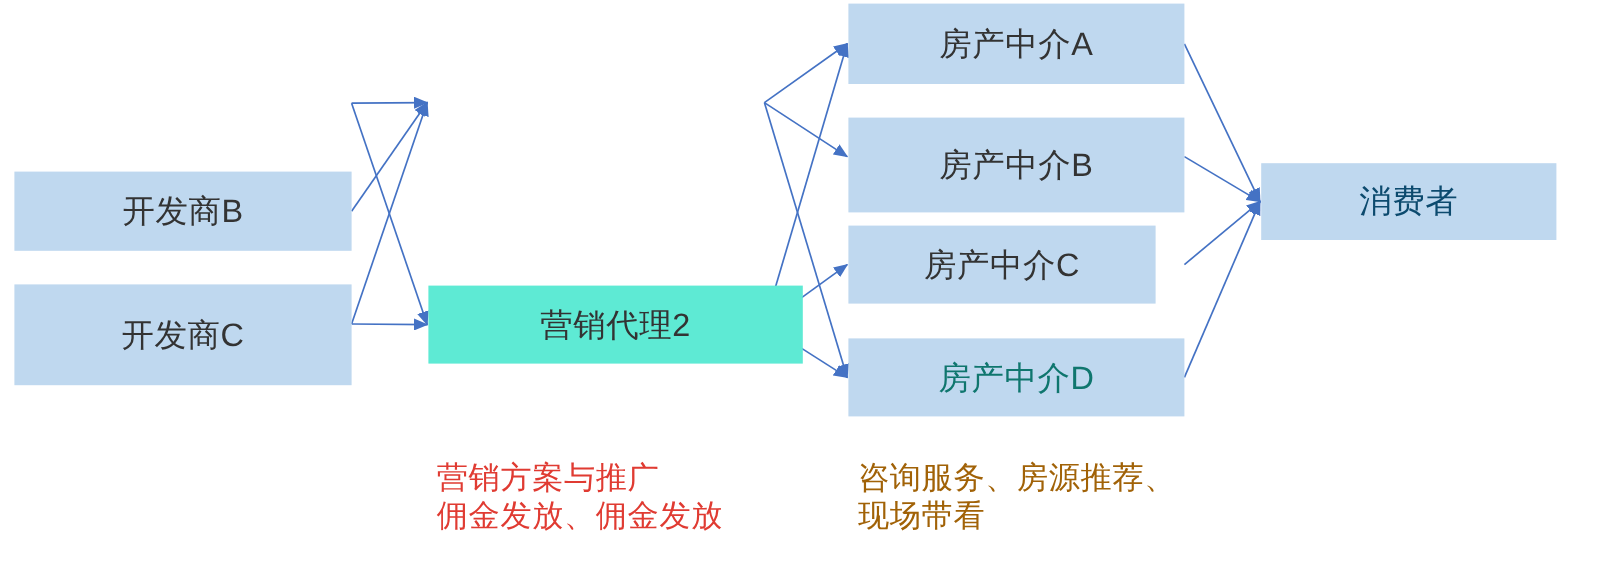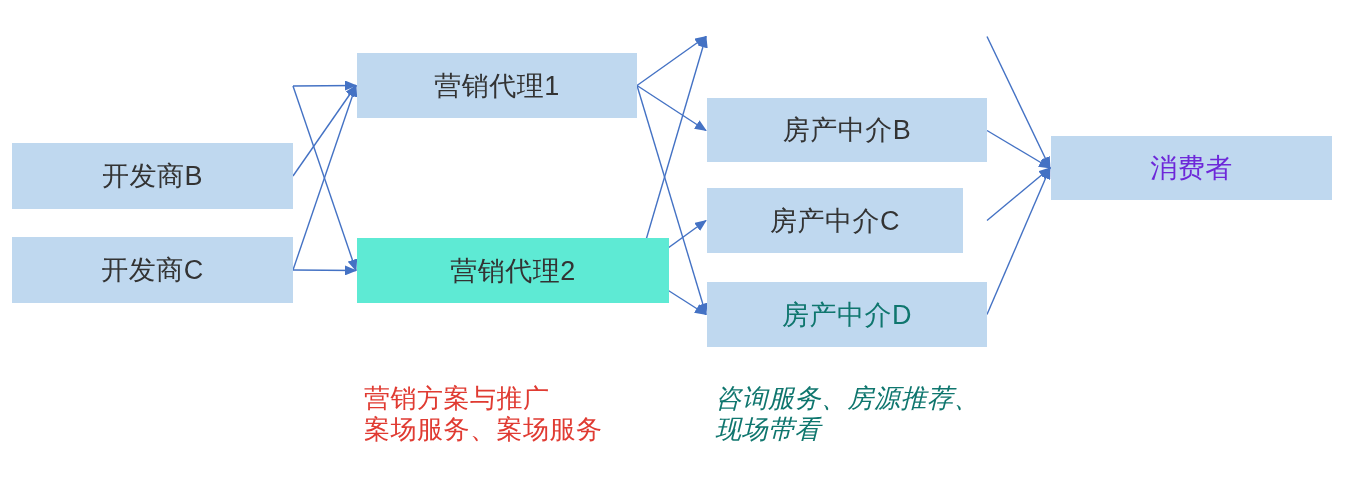--- a/index.html
+++ b/index.html
@@ -61,25 +61,25 @@
       <line x1="637" y1="270.5" x2="706" y2="36.5" stroke="#4472C4" stroke-width="1.4" marker-end="url(#arrowhead)"></line>
       <line x1="637" y1="270.5" x2="706" y2="220.5" stroke="#4472C4" stroke-width="1.4" marker-end="url(#arrowhead)"></line>
       <line x1="637" y1="270.5" x2="706" y2="314.5" stroke="#4472C4" stroke-width="1.4" marker-end="url(#arrowhead)"></line>
       <line x1="987" y1="36.5" x2="1050" y2="168" stroke="#4472C4" stroke-width="1.4" marker-end="url(#arrowhead)"></line>
       <line x1="987" y1="130.5" x2="1050" y2="168" stroke="#4472C4" stroke-width="1.4" marker-end="url(#arrowhead)"></line>
       <line x1="987" y1="220.5" x2="1050" y2="168" stroke="#4472C4" stroke-width="1.4" marker-end="url(#arrowhead)"></line>
       <line x1="987" y1="314.5" x2="1050" y2="168" stroke="#4472C4" stroke-width="1.4" marker-end="url(#arrowhead)"></line>
     </svg>
 
   <div class="annotation annotation-1" style="color: rgb(224, 59, 50);">营销方案与推广
-案场服务、案场服务</div>
+佣金发放、佣金发放</div>
 
-  <div class="annotation annotation-2" style="color: #0f766e; font-style: italic;">咨询服务、房源推荐、
+  <div class="annotation annotation-2" style="color: #a16207;">咨询服务、房源推荐、
 现场带看</div>
     <div class="node" style="left: 12px; top: 143px; width: 281px; height: 66px; background: rgb(191, 216, 239); color: rgb(51, 51, 51);">开发商B</div>
-    <div class="node" style="left: 12px; top: 237px; width: 281px; height: 66px; background: rgb(191, 216, 239); color: rgb(51, 51, 51);">开发商C</div>
-    <div class="node" style="left: 357px; top: 53px; width: 280px; height: 65px; background: rgb(191, 216, 239); color: rgb(51, 51, 51);">营销代理1</div>
+    <div class="node" style="left: 12px; top: 237px; width: 281px; height: 84px; background: rgb(191, 216, 239); color: rgb(51, 51, 51);">开发商C</div>
     <div class="node" style="left: 357px; top: 238px; width: 312px; height: 65px; background: #5eead4; color: rgb(51, 51, 51);">营销代理2</div>
-    <div class="node" style="left: 707px; top: 98px; width: 280px; height: 64px; background: rgb(191, 216, 239); color: rgb(51, 51, 51);">房产中介B</div>
+    <div class="node" style="left: 707px; top: 3px; width: 280px; height: 67px; background: rgb(191, 216, 239); color: rgb(51, 51, 51);">房产中介A</div>
+    <div class="node" style="left: 707px; top: 98px; width: 280px; height: 79px; background: rgb(191, 216, 239); color: rgb(51, 51, 51);">房产中介B</div>
     <div class="node" style="left: 707px; top: 188px; width: 256px; height: 65px; background: rgb(191, 216, 239); color: rgb(51, 51, 51);">房产中介C</div>
     <div class="node" style="left: 707px; top: 282px; width: 280px; height: 65px; background: rgb(191, 216, 239); color: #0f766e;">房产中介D</div>
-    <div class="node" style="left: 1051px; top: 136px; width: 281px; height: 64px; background: rgb(191, 216, 239); color: #6d28d9;">消费者</div>
+    <div class="node" style="left: 1051px; top: 136px; width: 246px; height: 64px; background: rgb(191, 216, 239); color: #0c4a6e;">消费者</div>
   </div>
 
 </body></html>

